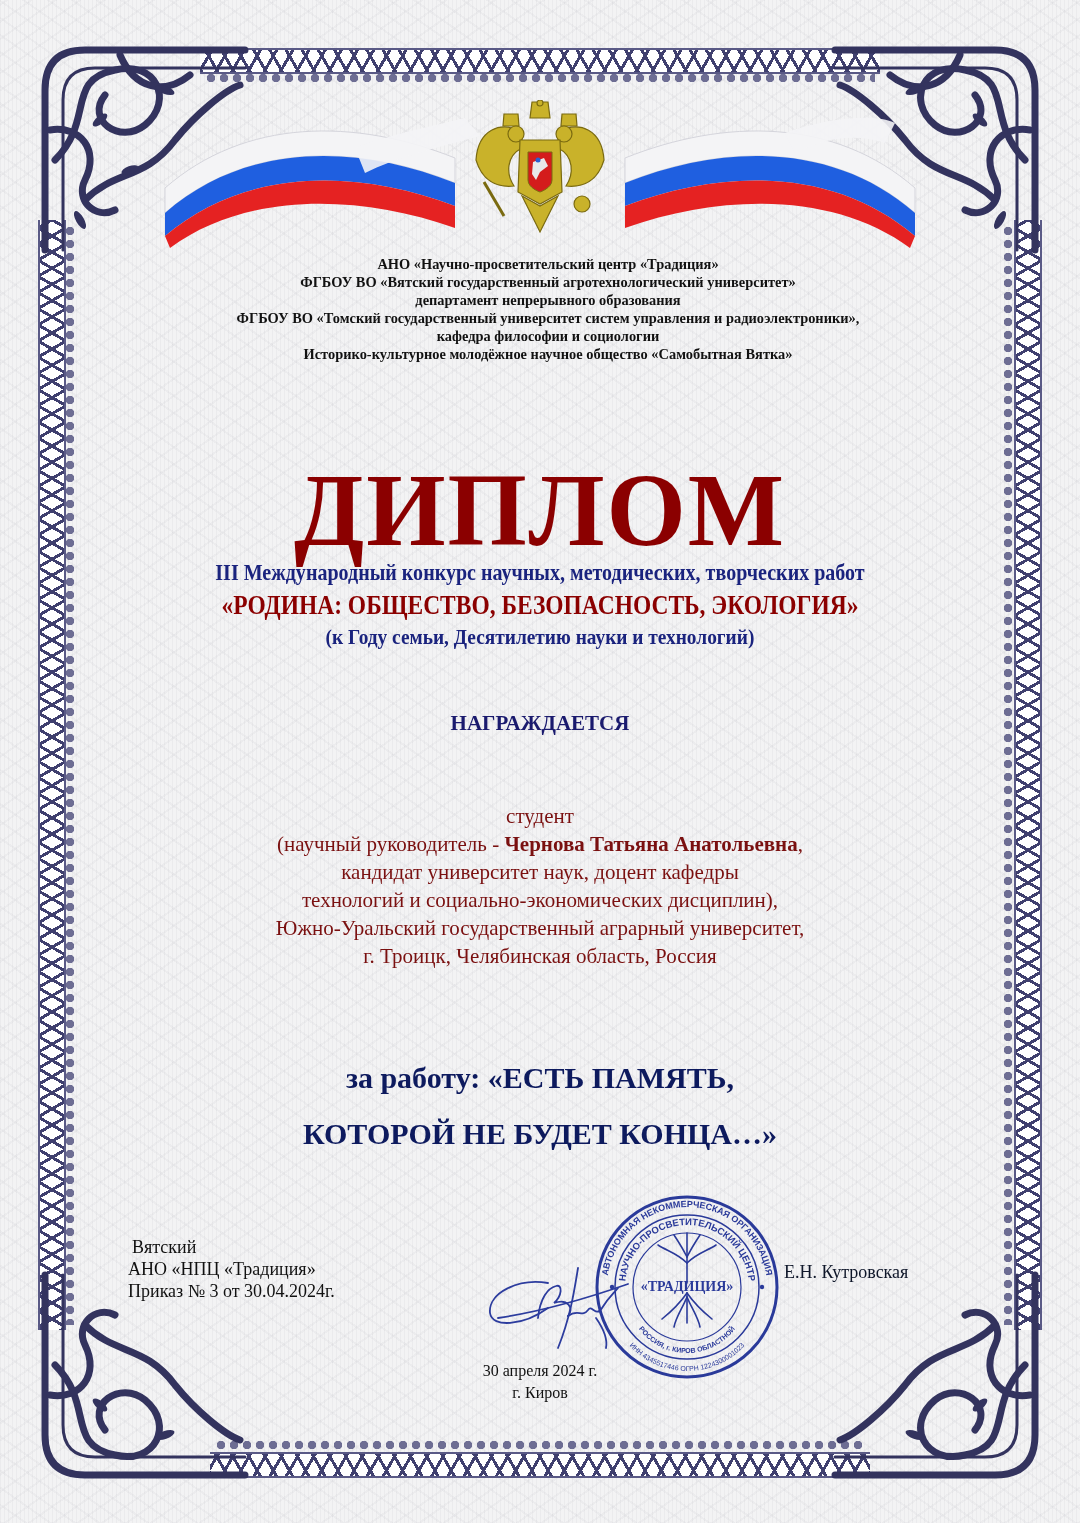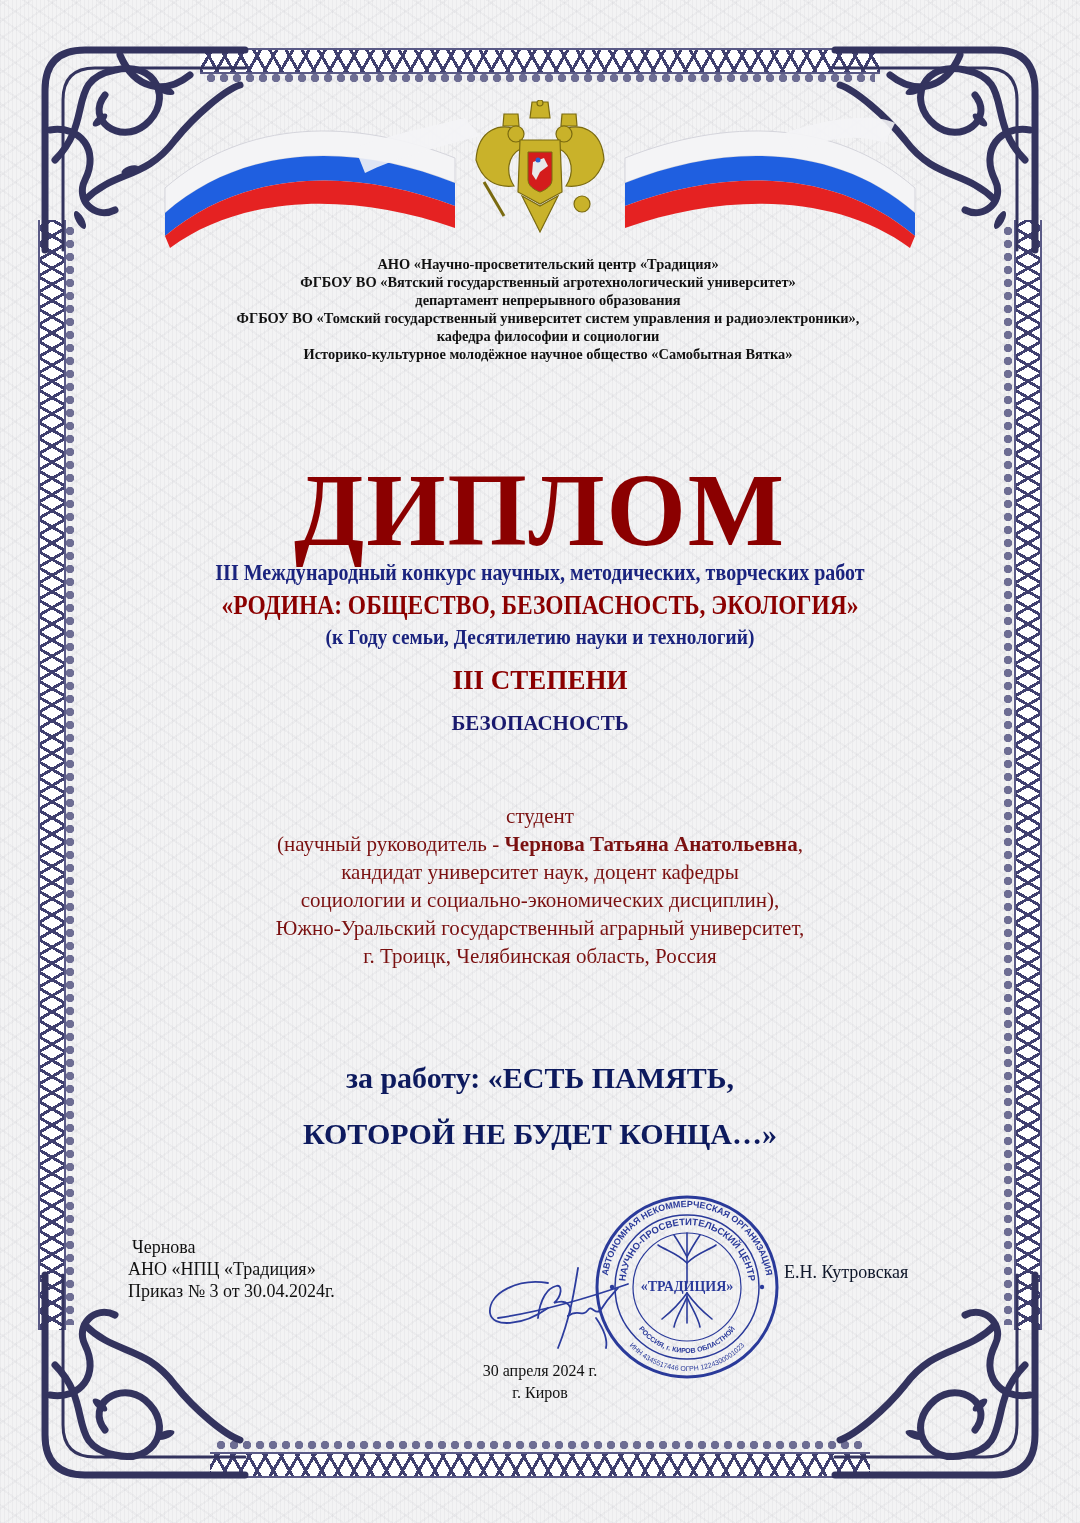--- a/index.html
+++ b/index.html
@@ -234,37 +234,36 @@
     <div class="org-line">ФГБОУ ВО «Томский государственный университет систем управления и радиоэлектроники»,</div>
     <div class="org-line">кафедра философии и социологии</div>
     <div class="org-line">Историко-культурное молодёжное научное общество «Самобытная Вятка»</div>
   </div>
 
   <div class="center title">ДИПЛОМ</div>
   <div class="center contest-line">III Международный конкурс научных, методических, творческих работ</div>
   <div class="center contest-name">«РОДИНА: ОБЩЕСТВО, БЕЗОПАСНОСТЬ, ЭКОЛОГИЯ»</div>
   <div class="center contest-sub">(к Году семьи, Десятилетию науки и технологий)</div>
 
-  <div class="center degree">III СТЕПЕНИ</div>
-  <div class="center awarded">БЕЗОПАСНОСТЬ</div>
+  <div class="center awarded">НАГРАЖДАЕТСЯ</div>
 
   <div class="center details">
     <div>студент</div>
     <div><span>(научный руководитель - </span><b>Чернова Татьяна Анатольевна</b><span>,</span></div>
     <div>кандидат университет наук, доцент кафедры</div>
-    <div>социологии и социально-экономических дисциплин),</div>
+    <div>технологий и социально-экономических дисциплин),</div>
     <div>Южно-Уральский государственный аграрный университет,</div>
     <div>г. Троицк, Челябинская область, Россия</div>
   </div>
 
   <div class="center work-1">за работу: «ЕСТЬ ПАМЯТЬ,</div>
   <div class="center work-2">КОТОРОЙ НЕ БУДЕТ КОНЦА…»</div>
 
   <div class="director">
-    <div>Чернова</div>
+    <div>Вятский</div>
     <div>АНО «НПЦ «Традиция»</div>
     <div>Приказ № 3 от 30.04.2024г.</div>
   </div>
 
   <div class="stamp">
     <svg viewBox="0 0 190 188">
       <defs>
         <path id="ringOuter" d="M95 94 m-80 0 a80 80 0 1 1 160 0"></path>
         <path id="ringInner" d="M95 94 m-62 0 a62 62 0 1 1 124 0"></path>
         <path id="ringBottomInner" d="M35 100 a60 60 0 0 0 120 0"></path>

